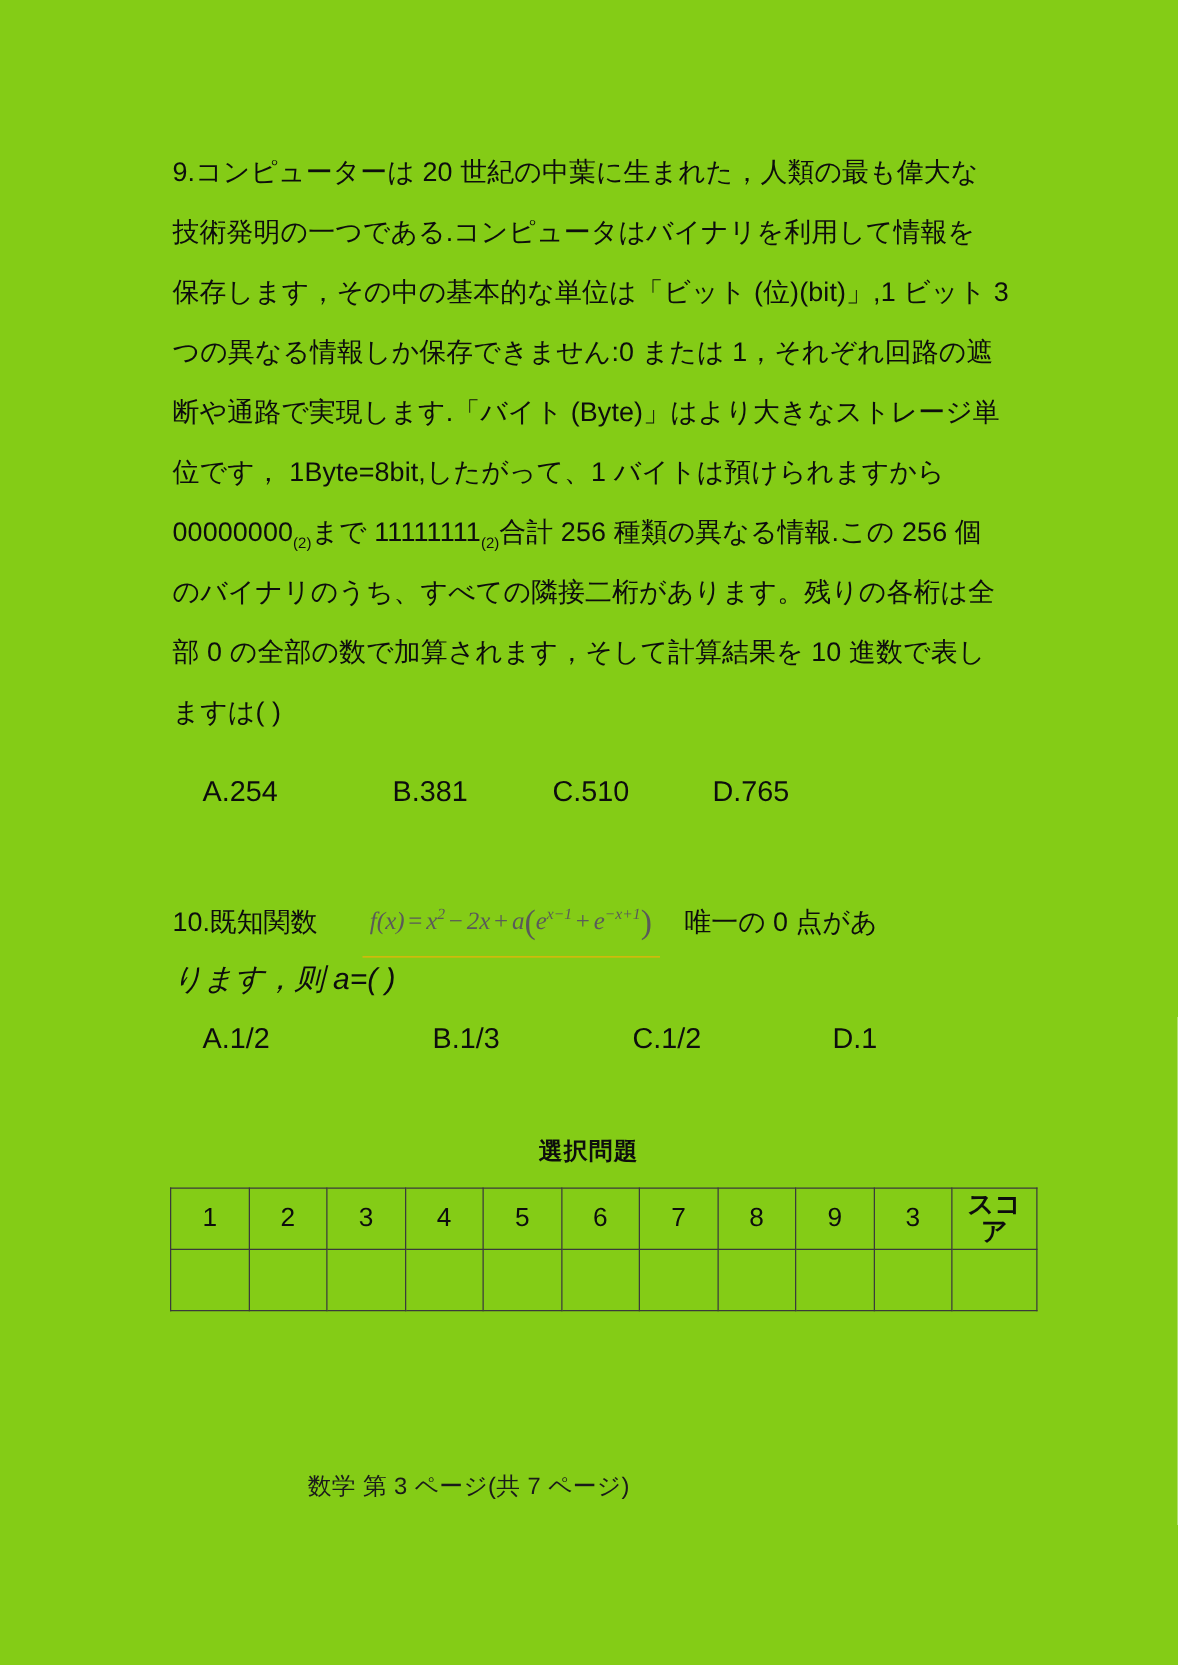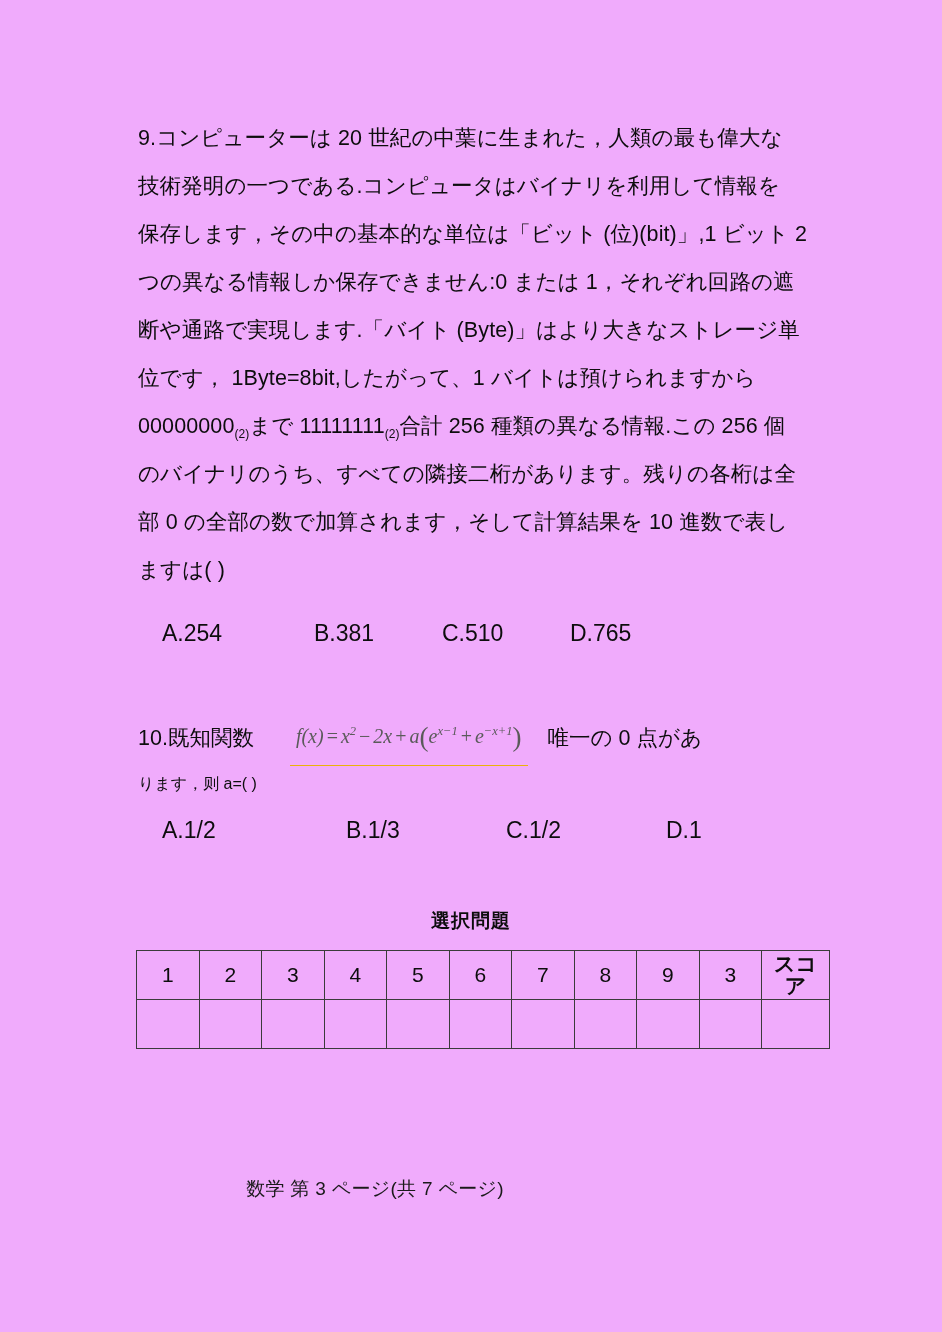--- a/index.html
+++ b/index.html
@@ -14,21 +14,21 @@
     font-family: "Liberation Sans", "DejaVu Sans", sans-serif;
     color: #0d0d0d;
     overflow: hidden;
   }
 
   .page {
     position: absolute;
     left: 0; top: 0;
     width: 942px;
     height: 1332px;
-    background: #f0abfc;
+    background: #84cc16;
   }
 
   
   .qbody {
     position: absolute;
     left: 138px;
     width: 676px;
     font-size: 21.5px;
     line-height: 48px;
     letter-spacing: 0.1px;
@@ -72,23 +72,24 @@
     font-size: 21.5px;
     line-height: 48px;
     white-space: nowrap;
   }
   #q10-line2 {
     position: absolute;
     left: 138px;
     top: 760px;
     width: 690px;
     height: 48px;
-    font-size: 16px;
+    font-size: 24px;
     line-height: 48px;
     white-space: nowrap;
+    font-style: italic;
   }
   .formula-wrap {
     display: inline-block;
     position: relative;
     margin: 0 20px 0 36px;
     padding: 0 6px 5px 6px;
     border-bottom: 1px solid #eab308;
     vertical-align: middle;
   }
   .formula {
@@ -166,21 +167,21 @@
   }
 </style>
 </head>
 <body>
 
 <div class="page">
 
   <div class="qbody" id="q9-body">
     <div class="qline">9.コンピューターは 20 世紀の中葉に生まれた，人類の最も偉大な</div>
     <div class="qline">技術発明の一つである.コンピュータはバイナリを利用して情報を</div>
-    <div class="qline">保存します，その中の基本的な単位は「ビット (位)(bit)」,1 ビット 2</div>
+    <div class="qline">保存します，その中の基本的な単位は「ビット (位)(bit)」,1 ビット 3</div>
     <div class="qline">つの異なる情報しか保存できません:0 または 1，それぞれ回路の遮</div>
     <div class="qline">断や通路で実現します.「バイト (Byte)」はより大きなストレージ単</div>
     <div class="qline">位です， 1Byte=8bit,したがって、1 バイトは預けられますから</div>
 
     <div class="qline"><span>00000000</span><span class="sub">(2)</span><span>まで</span>&nbsp;<span>11111111</span><span class="sub">(2)</span><span>合計 256 種類の異なる情報.この 256 個</span></div>
 
     <div class="qline">のバイナリのうち、すべての隣接二桁があります。残りの各桁は全</div>
     <div class="qline">部 0 の全部の数で加算されます，そして計算結果を 10 進数で表し</div>
     <div class="qline">ますは(        )</div>
   </div>

